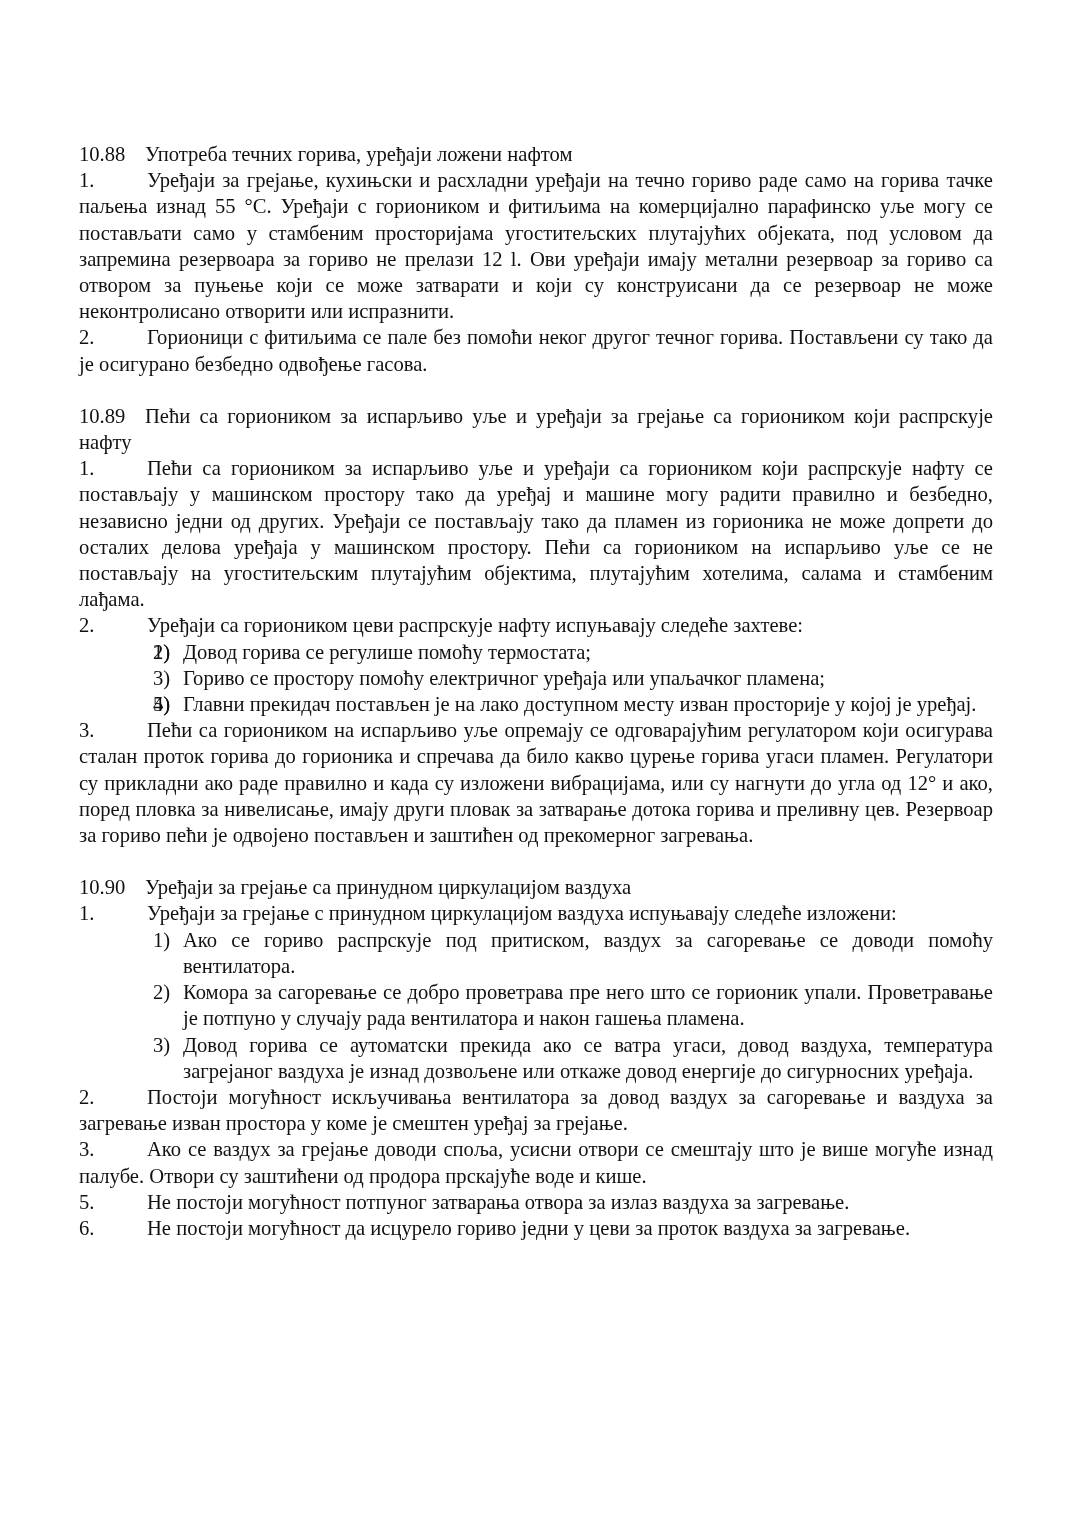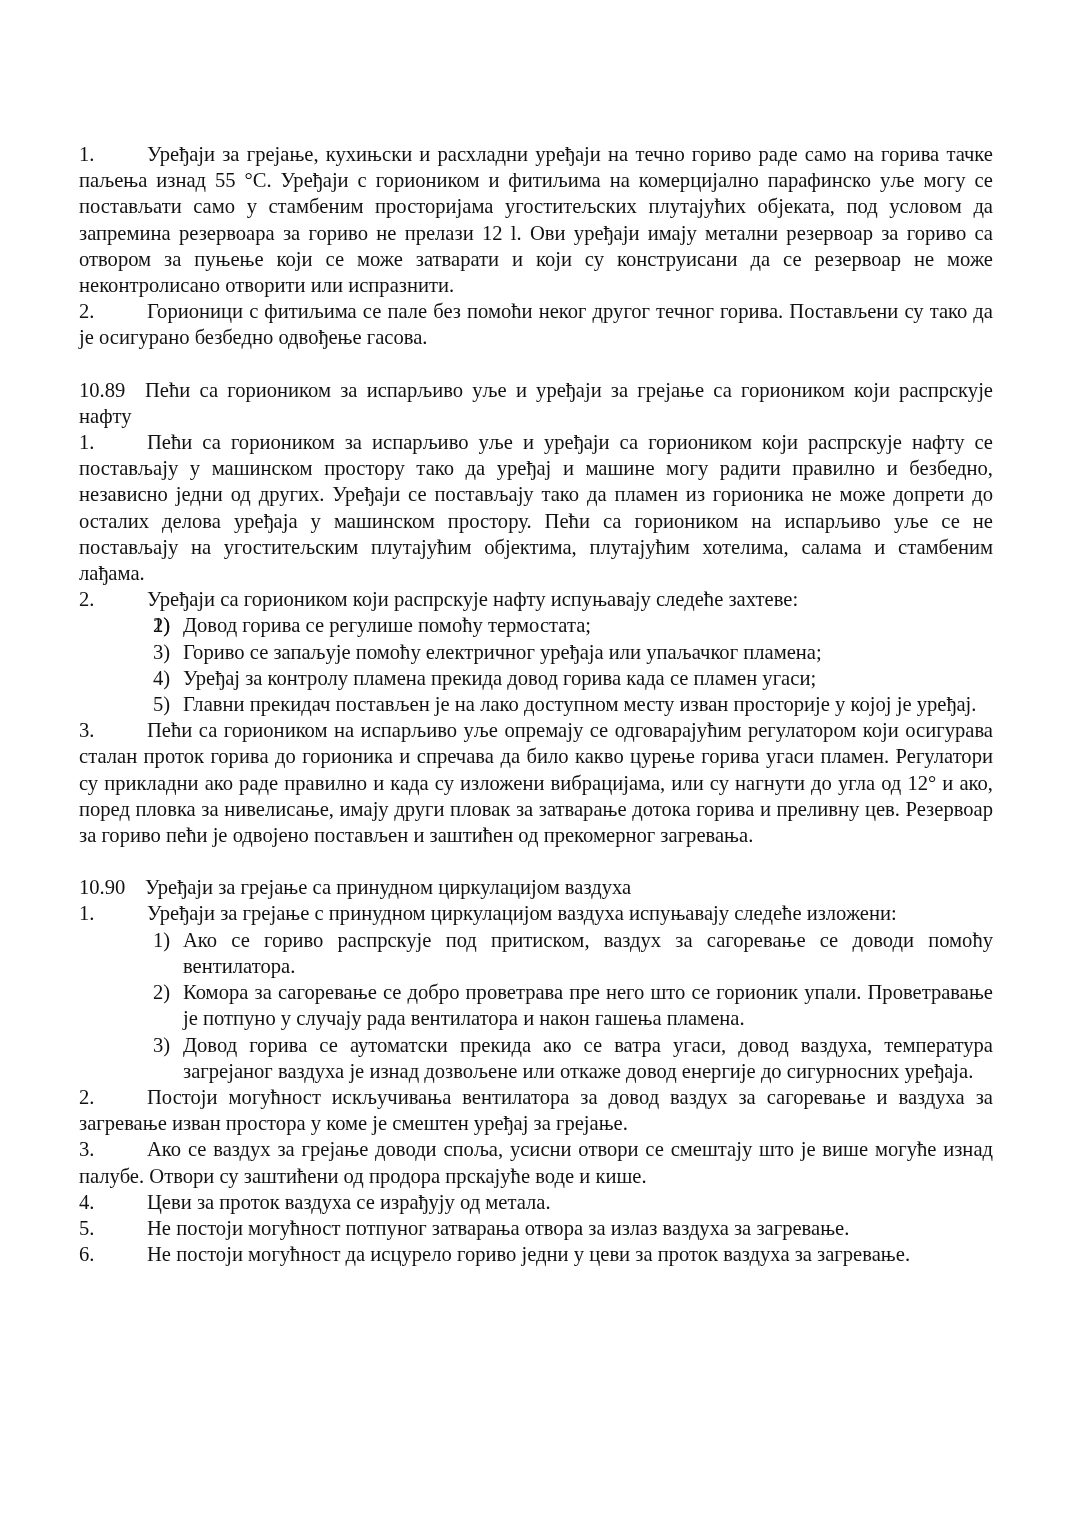--- a/index.html
+++ b/index.html
@@ -39,43 +39,43 @@
   .subitem .snum {
     position: absolute;
     left: 74px;
   }
 </style>
 </head>
 <body>
 
 <div class="page" id="page">
     <div class="section">
+      <div class="heading"><span class="num">10.88</span><span>Употреба течних горива, уређаји ложени нафтом</span></div>
       <div class="para"><span class="pnum">1.</span><span>Уређаји за грејање, кухињски и расхладни уређаји на течно гориво раде само на горива тачке паљења изнад 55 °C. Уређаји с гориоником и фитиљима на комерцијално парафинско уље могу се постављати само у стамбеним просторијама угоститељских плутајућих објеката, под условом да запремина резервоара за гориво не прелази 12 l. Ови уређаји имају метални резервоар за гориво са отвором за пуњење који се може затварати и који су конструисани да се резервоар не може неконтролисано отворити или испразнити.</span></div>
       <div class="para"><span class="pnum">2.</span><span>Горионици с фитиљима се пале без помоћи неког другог течног горива. Постављени су тако да је осигурано безбедно одвођење гасова.</span></div>
     </div>
     <div class="section">
       <div class="heading"><span class="num">10.89</span><span>Пећи са гориоником за испарљиво уље и уређаји за грејање са гориоником који распрскује нафту</span></div>
       <div class="para"><span class="pnum">1.</span><span>Пећи са гориоником за испарљиво уље и уређаји са гориоником који распрскује нафту се постављају у машинском простору тако да уређај и машине могу радити правилно и безбедно, независно једни од других. Уређаји се постављају тако да пламен из горионика не може допрети до осталих делова уређаја у машинском простору. Пећи са гориоником на испарљиво уље се не постављају на угоститељским плутајућим објектима, плутајућим хотелима, салама и стамбеним лађама.</span></div>
-      <div class="para"><span class="pnum">2.</span><span>Уређаји са гориоником који распрскује нафту испуњавају следеће захтеве:</span></div>
+      <div class="para"><span class="pnum">2.</span><span>Уређаји са гориоником цеви распрскује нафту испуњавају следеће захтеве:</span></div>
       <div class="sublist">
         <div class="subitem"><span class="snum">1)</span></div>
         <div class="subitem"><span class="snum">2)</span><span>Довод горива се регулише помоћу термостата;</span></div>
-        <div class="subitem"><span class="snum">3)</span><span>Гориво се запаљује помоћу електричног уређаја или упаљачког пламена;</span></div>
-        <div class="subitem"><span class="snum">4)</span><span>Уређај за контролу пламена прекида довод горива када се пламен угаси;</span></div>
+        <div class="subitem"><span class="snum">3)</span><span>Гориво се простору помоћу електричног уређаја или упаљачког пламена;</span></div>
+        <div class="subitem"><span class="snum">4)</span></div>
         <div class="subitem"><span class="snum">5)</span><span>Главни прекидач постављен је на лако доступном месту изван просторије у којој је уређај.</span></div>
       </div>
       <div class="para"><span class="pnum">3.</span><span>Пећи са гориоником на испарљиво уље опремају се одговарајућим регулатором који осигурава сталан проток горива до горионика и спречава да било какво цурење горива угаси пламен. Регулатори су прикладни ако раде правилно и када су изложени вибрацијама, или су нагнути до угла од 12° и ако, поред пловка за нивелисање, имају други пловак за затварање дотока горива и преливну цев. Резервоар за гориво пећи је одвојено постављен и заштићен од прекомерног загревања.</span></div>
     </div>
     <div class="section">
       <div class="heading"><span class="num">10.90</span><span>Уређаји за грејање са принудном циркулацијом ваздуха</span></div>
       <div class="para"><span class="pnum">1.</span><span>Уређаји за грејање с принудном циркулацијом ваздуха испуњавају следеће изложени:</span></div>
       <div class="sublist">
         <div class="subitem"><span class="snum">1)</span><span>Ако се гориво распрскује под притиском, ваздух за сагоревање се доводи помоћу вентилатора.</span></div>
         <div class="subitem"><span class="snum">2)</span><span>Комора за сагоревање се добро проветрава пре него што се горионик упали. Проветравање је потпуно у случају рада вентилатора и након гашења пламена.</span></div>
         <div class="subitem"><span class="snum">3)</span><span>Довод горива се аутоматски прекида ако се ватра угаси, довод ваздуха, температура загрејаног ваздуха је изнад дозвољене или откаже довод енергије до сигурносних уређаја.</span></div>
       </div>
       <div class="para"><span class="pnum">2.</span><span>Постоји могућност искључивања вентилатора за довод ваздух за сагоревање и ваздуха за загревање изван простора у коме је смештен уређај за грејање.</span></div>
       <div class="para"><span class="pnum">3.</span><span>Ако се ваздух за грејање доводи споља, усисни отвори се смештају што је више могуће изнад палубе. Отвори су заштићени од продора прскајуће воде и кише.</span></div>
-      <div class="para"><span class="pnum">4.</span><span>Цеви за проток ваздуха се израђују од метала.</span></div>
       <div class="para"><span class="pnum">5.</span><span>Не постоји могућност потпуног затварања отвора за излаз ваздуха за загревање.</span></div>
       <div class="para"><span class="pnum">6.</span><span>Не постоји могућност да исцурело гориво једни у цеви за проток ваздуха за загревање.</span></div>
     </div>
   </div>
 
 </body></html>

